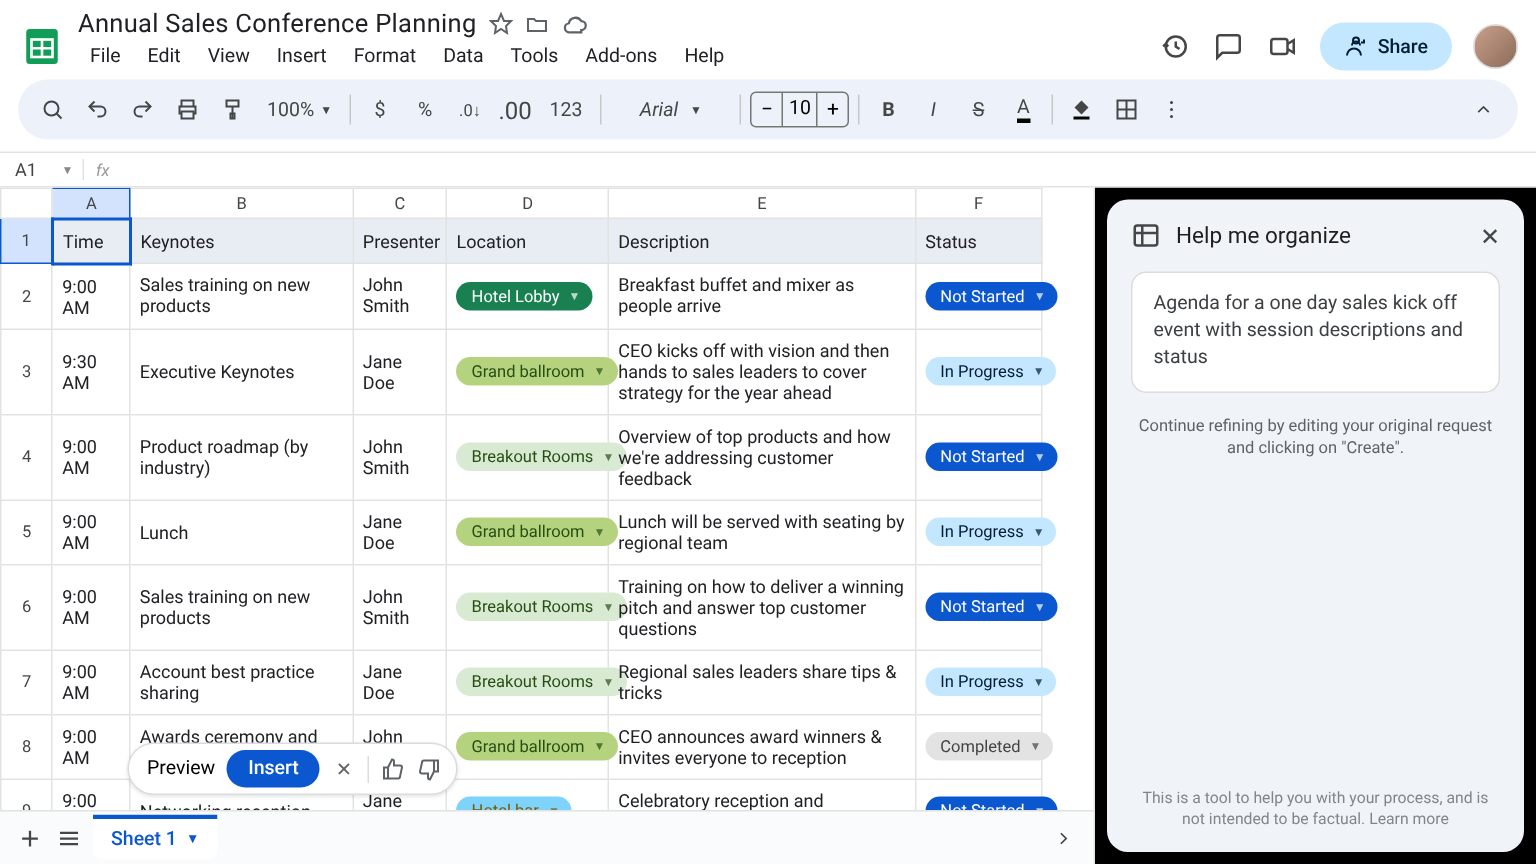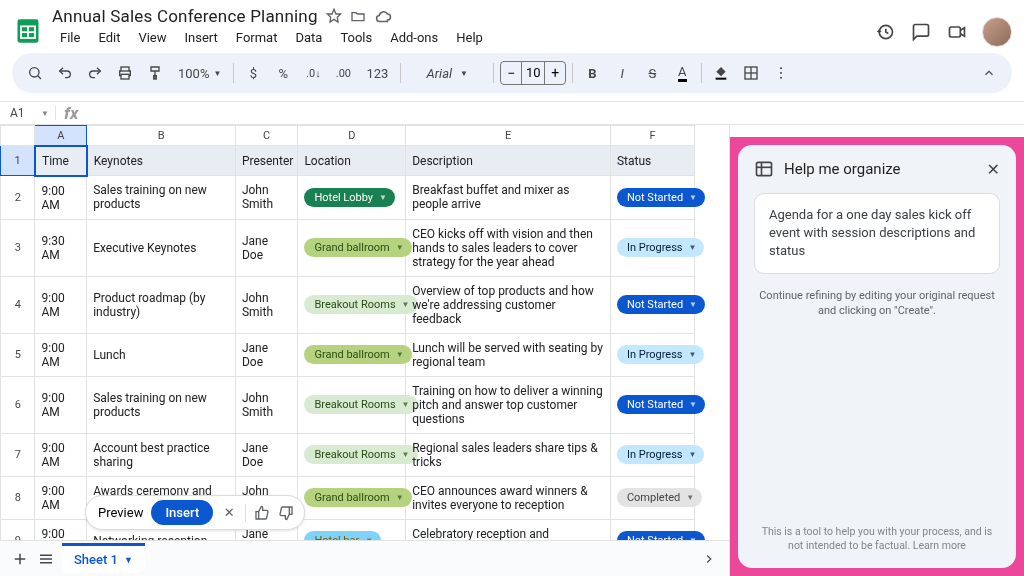--- a/index.html
+++ b/index.html
@@ -29,26 +29,26 @@
   .tsep { width:1px; height:20px; background:#c7c7c7; margin:0 2px;}
   .font-box { display:flex; align-items:center; gap:8px; padding:0 8px; min-width:80px; font-style:italic;}
   .size-group { display:flex; align-items:center; border:1px solid #747775; border-radius:4px; height:24px;}
   .size-group .sbtn { width:20px; text-align:center; cursor:pointer; font-size:14px; line-height:22px;}
   .size-group .sval { width:24px; text-align:center; font-size:13px; border-left:1px solid #747775; border-right:1px solid #747775; line-height:22px;}
   .toolbar .spacer { flex:1; }
   
   
   .formula-row { display:flex; align-items:center; border-top:1px solid #e1e3e1; border-bottom:1px solid #e1e3e1; height:24px;}
   .name-box { display:flex; align-items:center; justify-content:space-between; width:56px; padding:0 6px 0 10px; border-right:1px solid #e1e3e1; font-size:12px; color:#444;}
-  .fx { padding:0 8px; color:#999; font-size:17px; font-style:italic;font-weight:bold;}
+  .fx { padding:0 8px; color:#999; font-size:11px; font-style:italic;}
   
   
   .content { display:flex; flex:1; overflow:hidden;}
   .grid-pane { flex:0 0 730px; position:relative; overflow:hidden; border-right:1px solid #e1e3e1;}
-  .side-pane { flex:1; background:#ec4899; padding:8px;margin-top:12px;}
+  .side-pane { flex:1; background:#000000; padding:8px;}
   
   
   table.grid { border-collapse:collapse; table-layout:fixed; width:695px;}
   .colhdr th { background:#fff; border:1px solid #e1e3e1; font-size:11px; font-weight:400; color:#444746; height:20px;}
   .corner { width:32px; background:#fff;}
   th.rowhdr { background:#fff; border:1px solid #e1e3e1; font-size:11px; font-weight:400; color:#444746; width:32px; text-align:center;}
   td { border:1px solid #e1e3e1; font-size:12px; color:#202124; padding:7px 6px; vertical-align:middle; height:40px;}
   tr.header-row td { background:#e8ecf3; font-weight:400; height:22px;}
   tr.header-row th.rowhdr { background:#d3e3fd; border:1px solid #0b57d0;}
   .colhdr th.sel { background:#d3e3fd; border:1px solid #0b57d0;}
@@ -150,20 +150,29 @@
           <svg viewBox="0 0 24 24" width="20" height="20" fill="none" stroke="currentColor" stroke-width="2">
             <path d="M21 15a2 2 0 0 1-2 2H7l-4 4V5a2 2 0 0 1 2-2h14a2 2 0 0 1 2 2z"></path>
           </svg>
         </span>
       <span class="top-icon">
           <svg viewBox="0 0 24 24" width="20" height="20" fill="none" stroke="currentColor" stroke-width="2">
             <rect x="3" y="6" width="13" height="12" rx="2"></rect>
             <path d="M16 10l5-3v10l-5-3"></path>
           </svg>
         </span>
+      <div class="share-btn">
+        <svg viewBox="0 0 24 24" width="16" height="16" fill="none" stroke="currentColor" stroke-width="2">
+            <path d="M16 11a4 4 0 1 0-8 0"></path>
+            <circle cx="12" cy="6" r="3"></circle>
+            <path d="M3 21a7 7 0 0 1 14 0"></path>
+            <path d="M17 8l3 0 0-3"></path>
+          </svg>
+        <span>Share</span>
+      </div>
       <div class="avatar"></div>
     </div>
   </div>
 
   <div class="toolbar-wrap">
     <div class="toolbar">
       <span class="tbtn">
           <svg width="16" height="16" viewBox="0 0 24 24" fill="none" stroke="currentColor" stroke-width="2">
             <circle cx="11" cy="11" r="7"></circle>
             <path d="m21 21-5-5"></path>
@@ -195,21 +204,21 @@
           </svg>
         </span>
       <span class="tbtn wide">
           <span>100%</span> 
           <span style="font-size:8px">▼</span>
         </span>
       <div class="tsep"></div>
       <span class="tbtn">$</span>
       <span class="tbtn">%</span>
       <span class="tbtn" style="font-size:11px">.0↓</span>
-      <span class="tbtn" style="font-size:11px">.00</span>
+      <span class="tbtn" style="font-size:16px">.00</span>
       <span class="tbtn wide">
           <span>123</span>
         </span>
       <div class="tsep"></div>
       <span class="tbtn font-box">
           <span>Arial</span>
           <span style="font-size:8px">▼</span>
         </span>
       <div class="tsep"></div>
       <div class="size-group">

